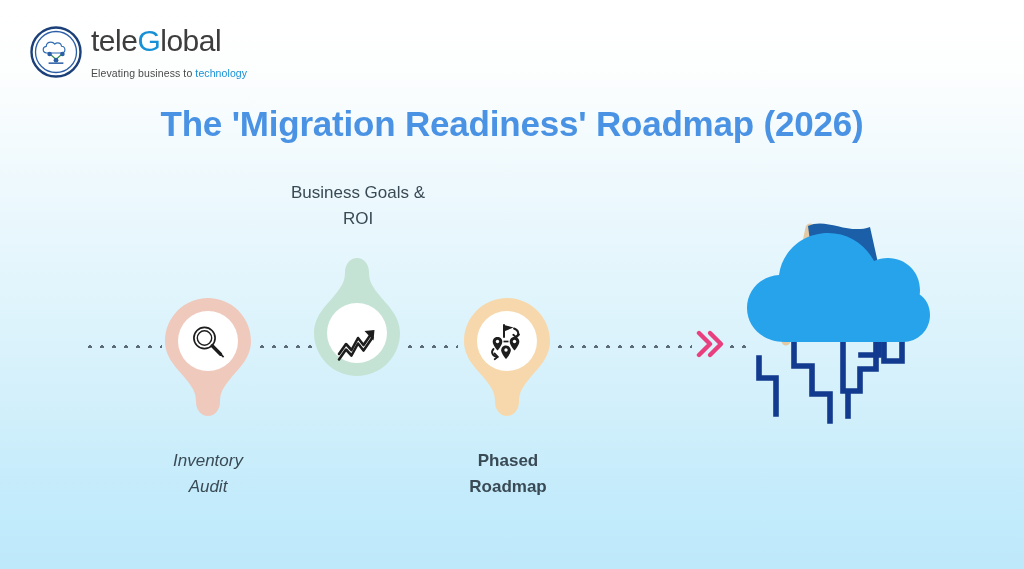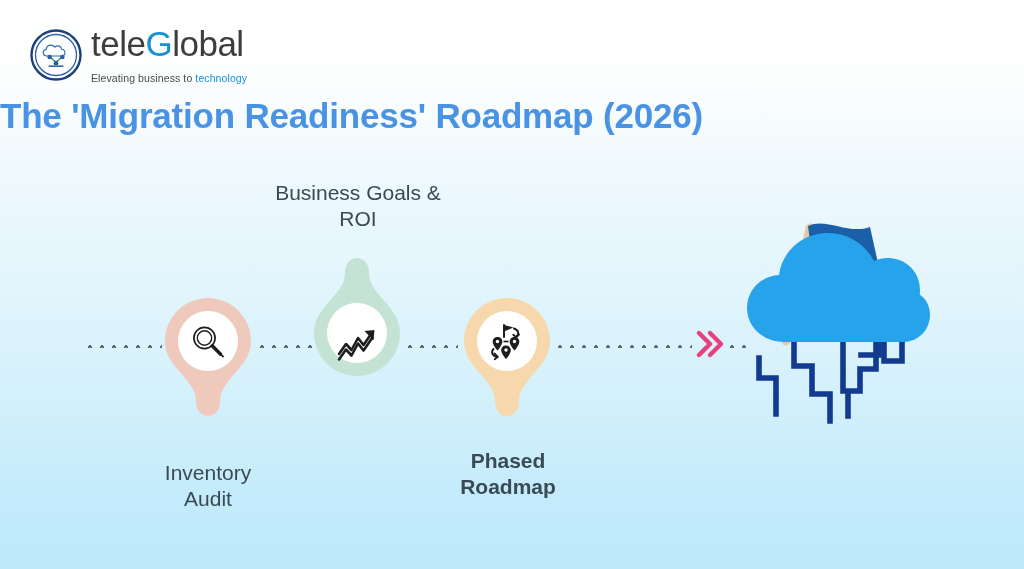--- a/index.html
+++ b/index.html
@@ -32,42 +32,42 @@
     position: absolute;
     left: 30px;
     top: 26px;
     display: flex;
     align-items: center;
     gap: 9px;
   }
   #logo-mark { width: 52px; height: 52px; display:block; }
   #logo-text-wrap { display: flex; flex-direction: column; line-height: 1; }
   #logo-wordmark {
-    font-size: 35px;
+    font-size: 30px;
     letter-spacing: -0.5px;
     font-weight: 400;
     color: #3d3d3d;
     font-family: "Liberation Sans", sans-serif;
   }
   #logo-wordmark .g { color: #1790d6; }
   #logo-tagline {
     font-size: 10.5px;
     color: #4a4a4a;
     margin-top: 12px;
     letter-spacing: 0.1px;
   }
   #logo-tagline .accent { color: #1790d6; }
 
   
   #page-title {
     position: absolute;
-    top: 96px;
+    top: 104px;
     left: 0;
     width: 1024px;
-    text-align: left;
+    text-align: center;
     font-size: 35px;
     font-weight: 700;
     color: #4a93e4;
     letter-spacing: -0.2px;
     font-family: "Liberation Sans", sans-serif;
   }
 
   
   .track {
     position: absolute;
@@ -112,27 +112,27 @@
   #pin-goals { left: 314px; top: 248px; }
   #pin-goals .pin-icon { top: 72px; height: 52px; }
   
   #pin-roadmap { left: 464px; top: 298px; }
   #pin-roadmap .pin-icon { top: 18px; height: 52px; }
 
   
   .step-label {
     position: absolute;
     text-align: center;
-    font-size: 21px;
+    font-size: 17px;
     line-height: 26px;
     color: #3a4a54;
     font-family: "Liberation Sans", sans-serif;
     white-space: pre-line;
   }
-  #label-inventory { left: 118px; top: 460px; width: 180px; }
+  #label-inventory { left: 118px; top: 448px; width: 180px; font-style: italic; }
   #label-goals     { left: 258px; top: 180px; width: 200px; }
   #label-roadmap   { left: 418px; top: 448px; width: 180px; font-weight: bold; }
 
   
   #cloud-group {
     position: absolute;
     left: 742px;
     top: 206px;
     width: 190px;
     height: 250px;

